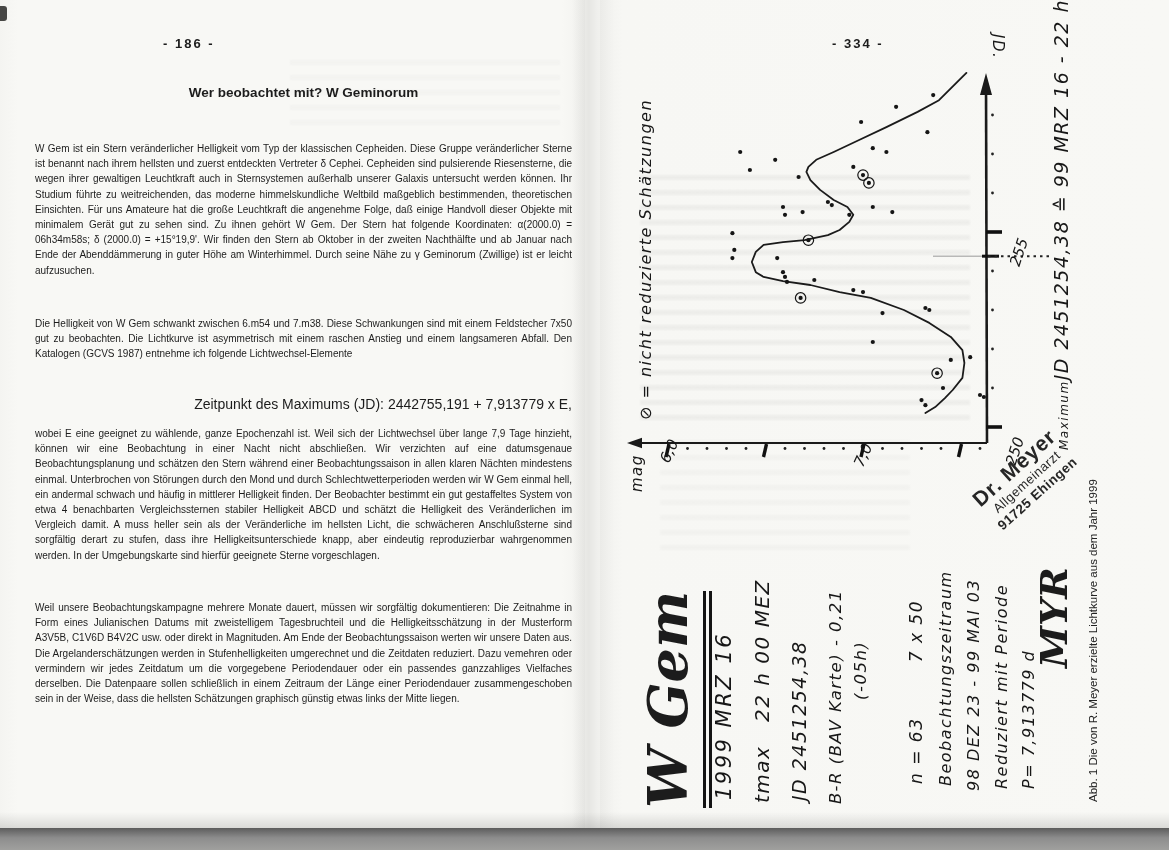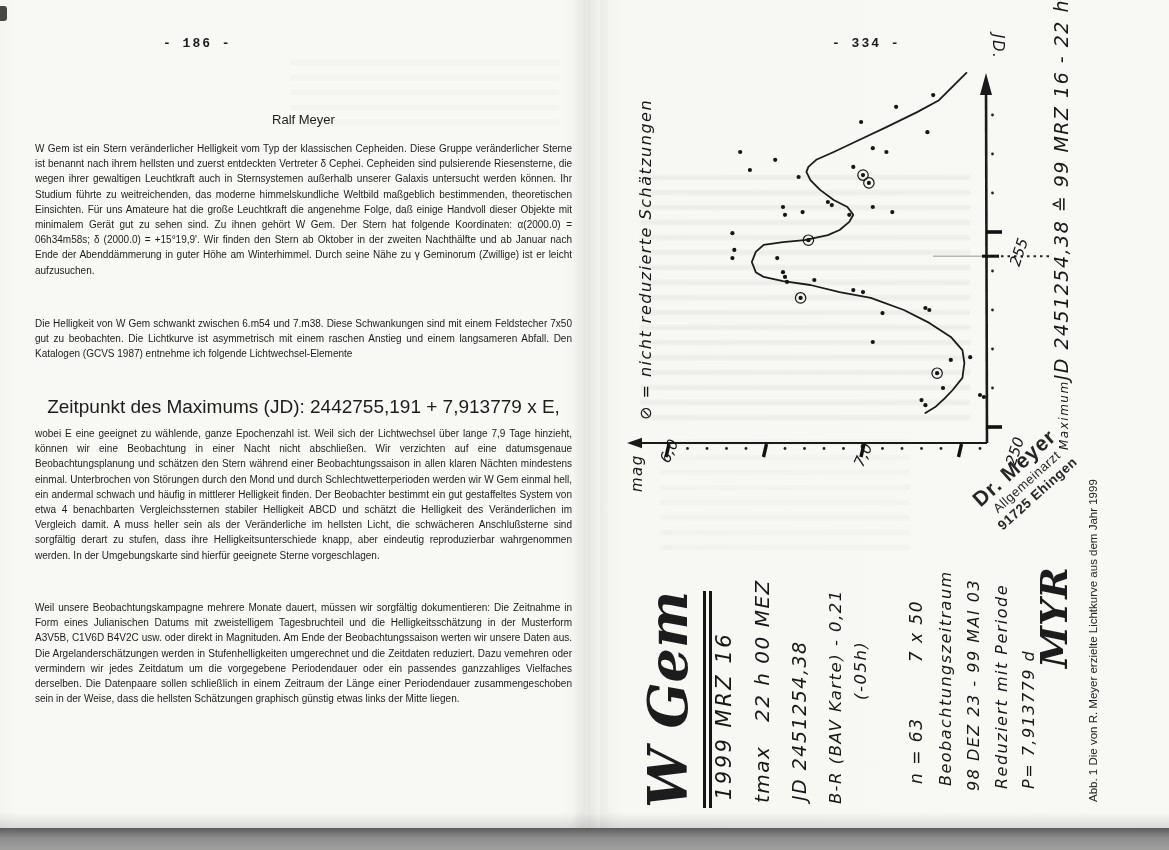--- a/index.html
+++ b/index.html
@@ -12,21 +12,21 @@
   .gutter{position:absolute;left:572px;top:0;width:42px;height:828px;
           background:linear-gradient(90deg,rgba(0,0,0,0) 0,rgba(0,0,0,.07) 40%,rgba(0,0,0,.03) 60%,rgba(0,0,0,0) 100%);}
   .bottom-shadow{position:absolute;left:0;top:812px;width:1169px;height:16px;
           background:linear-gradient(180deg,rgba(0,0,0,0),rgba(0,0,0,.12));}
   .bottom-band{position:absolute;left:0;top:828px;width:1169px;height:22px;
           background:linear-gradient(180deg,#5c5c5c 0,#8d8d8d 45%,#a0a09e 100%);}
   .corner-mark{position:absolute;left:0;top:6px;width:7px;height:15px;background:#474745;border-radius:0 3px 3px 0;}
   .ghost{position:absolute;filter:blur(1.3px);pointer-events:none;
          background:repeating-linear-gradient(180deg,rgba(110,110,110,.07) 0 5px,rgba(0,0,0,0) 5px 15px);}
   
-  .pageno{position:absolute;font-size:13px;font-weight:bold;letter-spacing:2px;font-family:Liberation Mono, monospace;}
+  .pageno{position:absolute;font-size:13px;font-weight:bold;letter-spacing:2px;}
   .pl-col{position:absolute;left:35px;width:537px;font-size:10px;line-height:15.2px;text-align:justify;}
   .pl-center{position:absolute;left:35px;width:537px;text-align:center;}
   .title{font-weight:bold;font-size:13.5px;}
   
   .rot90{position:absolute;transform:rotate(-90deg);transform-origin:0 0;white-space:pre;}
   .rotcw{position:absolute;transform:rotate(90deg);transform-origin:0 0;white-space:pre;}
   .hand{font-family:"DejaVu Sans",sans-serif;font-style:italic;color:#171717;letter-spacing:1.5px;}
   .hand-big{font-family:"DejaVu Serif",serif;font-style:italic;font-weight:bold;}
   .tick-label{font-family:"DejaVu Sans",sans-serif;font-style:italic;color:#171717;font-size:15px;
               position:absolute;white-space:nowrap;}
@@ -42,24 +42,24 @@
 </head>
 <body>
 
 <div class="screen">
 
   <div class="paper"></div>
 
   <div class="page page-left">
     <div class="ghost" style="left:290px;top:60px;width:270px;height:70px;opacity:.55;"></div>
     <div class="pageno" style="left:163px;top:36px;">-  186  -</div>
-    <div class="pl-center" style="top:112px;font-size:13px;">Ralf Meyer</div>
+    <div class="pl-center title" style="top:85px;">Wer beobachtet mit? W Geminorum</div>
     <div class="pl-col" style="top:141px;">W Gem ist ein Stern veränderlicher Helligkeit vom Typ der klassischen Cepheiden. Diese Gruppe veränderlicher Sterne ist benannt nach ihrem hellsten und zuerst entdeckten Vertreter δ Cephei. Cepheiden sind pulsierende Riesensterne, die wegen ihrer gewaltigen Leuchtkraft auch in Sternsystemen außerhalb unserer Galaxis untersucht werden können. Ihr Studium führte zu weitreichenden, das moderne himmelskundliche Weltbild maßgeblich bestimmenden, theoretischen Einsichten. Für uns Amateure hat die große Leuchtkraft die angenehme Folge, daß einige Handvoll dieser Objekte mit minimalem Gerät gut zu sehen sind. Zu ihnen gehört W Gem. Der Stern hat folgende Koordinaten: α(2000.0) = 06h34m58s; δ (2000.0) = +15°19,9'. Wir finden den Stern ab Oktober in der zweiten Nachthälfte und ab Januar nach Ende der Abenddämmerung in guter Höhe am Winterhimmel. Durch seine Nähe zu γ Geminorum (Zwillige) ist er leicht aufzusuchen.</div>
     <div class="pl-col" style="top:316px;">Die Helligkeit von W Gem schwankt zwischen 6.m54 und 7.m38. Diese Schwankungen sind mit einem Feldstecher 7x50 gut zu beobachten. Die Lichtkurve ist asymmetrisch mit einem raschen Anstieg und einem langsameren Abfall. Den Katalogen (GCVS 1987) entnehme ich folgende Lichtwechsel-Elemente</div>
-    <div class="pl-center" style="top:396px;font-size:19px;">Zeitpunkt des Maximums (JD): 2442755,191 + 7,913779 x E,</div>
+    <div class="pl-center" style="top:396px;font-size:14px;text-align:right;">Zeitpunkt des Maximums (JD): 2442755,191 + 7,913779 x E,</div>
     <div class="pl-col" style="top:426px;">wobei E eine geeignet zu wählende, ganze Epochenzahl ist. Weil sich der Lichtwechsel über lange 7,9 Tage hinzieht, können wir eine Beobachtung in einer Nacht nicht abschließen. Wir verzichten auf eine datumsgenaue Beobachtungsplanung und schätzen den Stern während einer Beobachtungssaison in allen klaren Nächten mindestens einmal. Unterbrochen von Störungen durch den Mond und durch Schlechtwetterperioden werden wir W Gem einmal hell, ein andermal schwach und häufig in mittlerer Helligkeit finden. Der Beobachter bestimmt ein gut gestaffeltes System von etwa 4 benachbarten Vergleichssternen stabiler Helligkeit ABCD und schätzt die Helligkeit des Veränderlichen im Vergleich damit. A muss heller sein als der Veränderliche im hellsten Licht, die schwächeren Anschlußsterne sind sorgfältig derart zu stufen, dass ihre Helligkeitsunterschiede knapp, aber eindeutig reproduzierbar wahrgenommen werden. In der Umgebungskarte sind hierfür geeignete Sterne vorgeschlagen.</div>
     <div class="pl-col" style="top:600px;">Weil unsere Beobachtungskampagne mehrere Monate dauert, müssen wir sorgfältig dokumentieren: Die Zeitnahme in Form eines Julianischen Datums mit zweistelligem Tagesbruchteil und die Helligkeitsschätzung in der Musterform A3V5B, C1V6D B4V2C usw. oder direkt in Magnituden. Am Ende der Beobachtungssaison werten wir unsere Daten aus. Die Argelanderschätzungen werden in Stufenhelligkeiten umgerechnet und die Zeitdaten reduziert. Dazu vemehren oder vermindern wir jedes Zeitdatum um die vorgegebene Periodendauer oder ein passendes ganzzahliges Vielfaches derselben. Die Datenpaare sollen schließlich in einem Zeitraum der Länge einer Periodendauer zusammengeschoben sein in der Weise, dass die hellsten Schätzungen graphisch günstig etwas links der Mitte liegen.</div>
   </div>
 
   <div class="page page-right">
     <div class="ghost" style="left:40px;top:175px;width:330px;height:250px;"></div>
     <div class="ghost" style="left:60px;top:440px;width:250px;height:120px;opacity:.5;"></div>
 
     <div class="pageno" style="left:232px;top:36px;">-  334  -</div>
 

